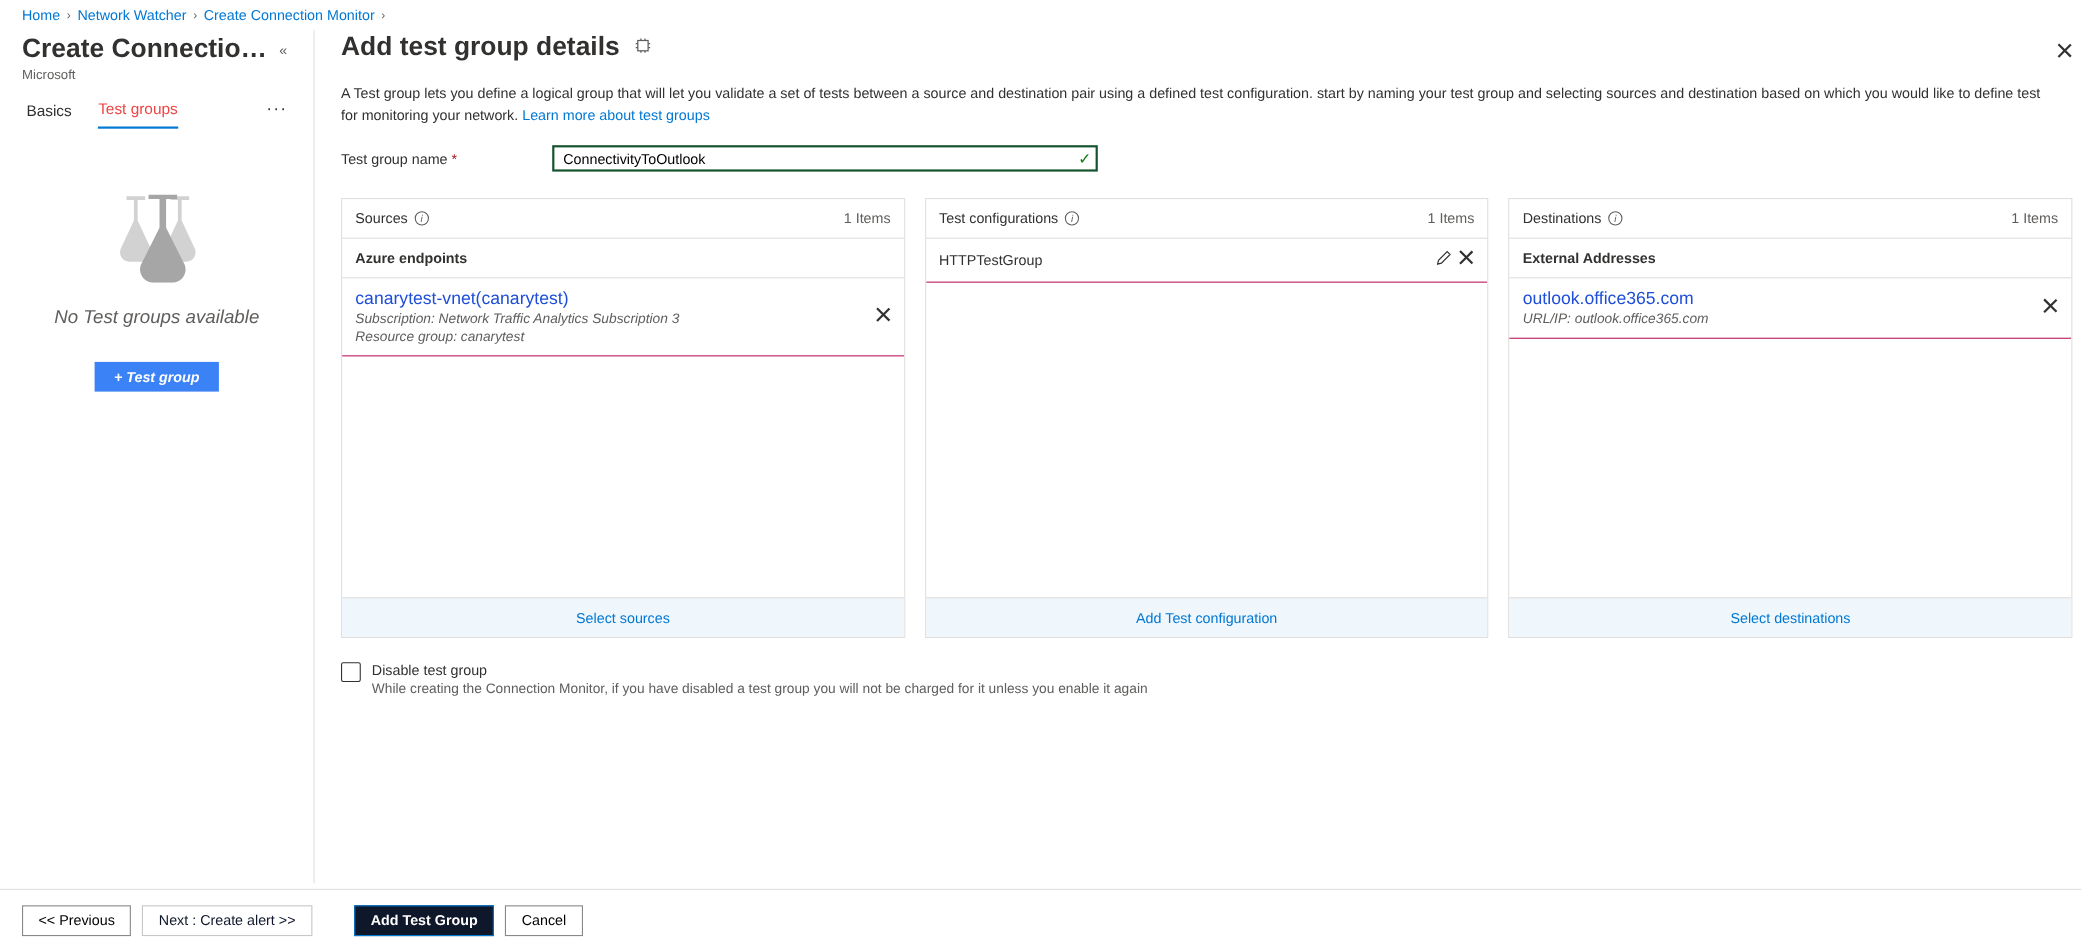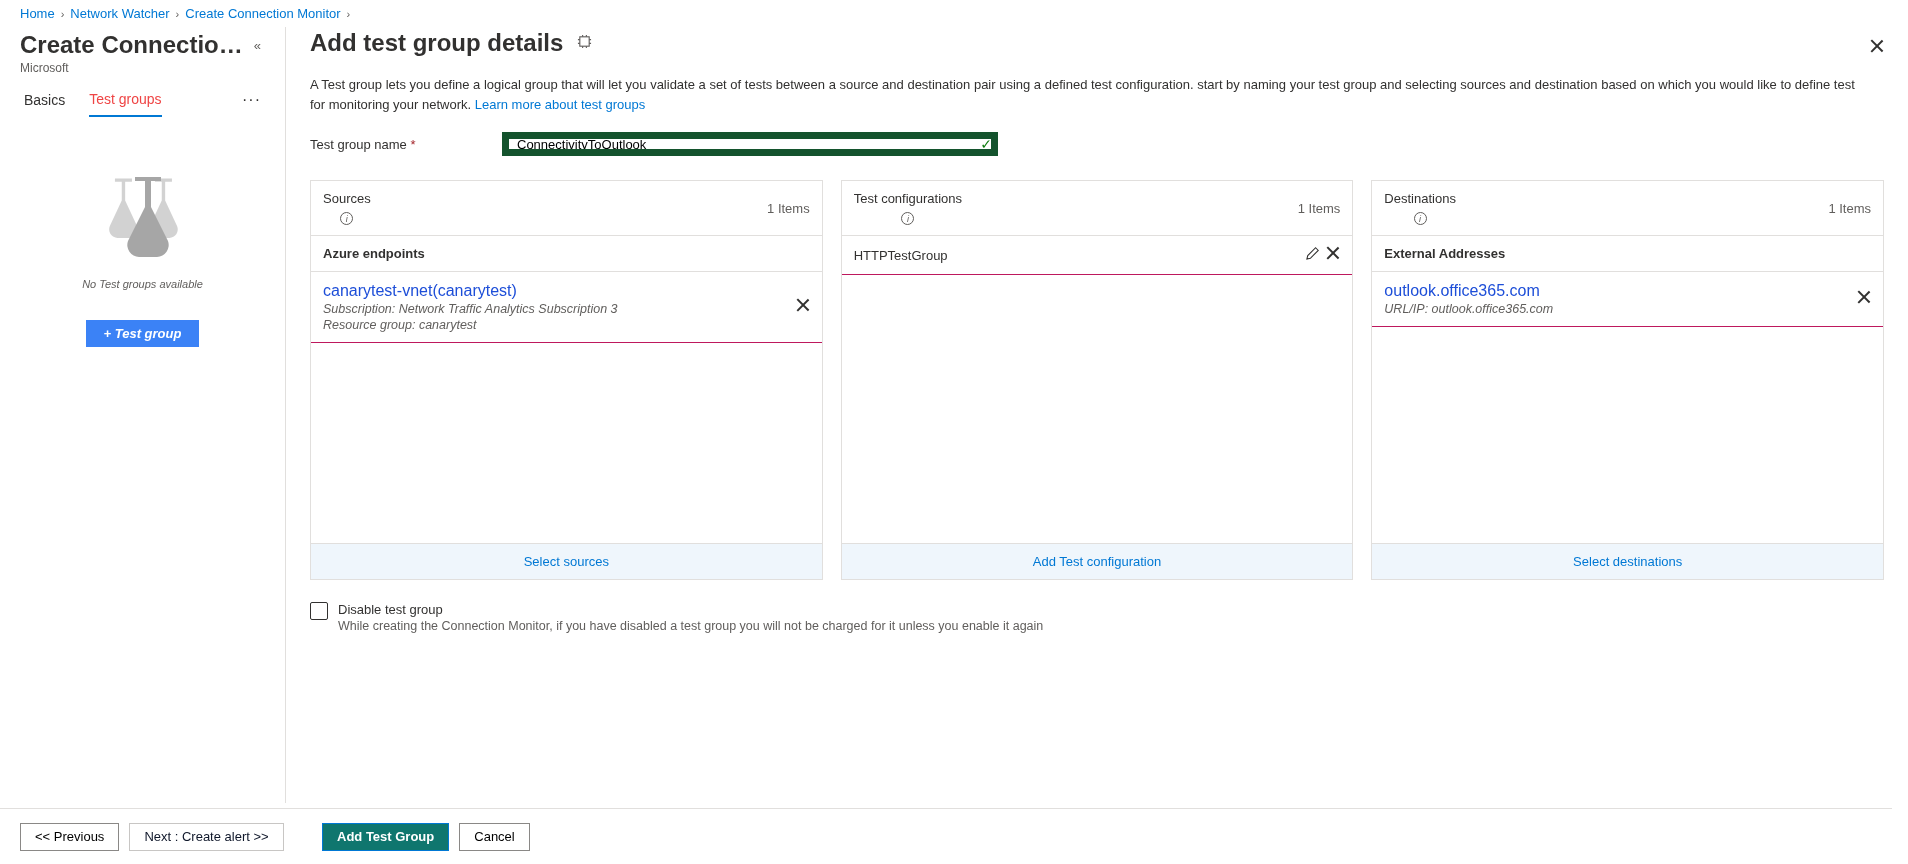--- a/index.html
+++ b/index.html
@@ -81,21 +81,21 @@
       padding: 60px 24px 0 24px;
     }
     .flask-icon {
       margin: 0 auto 20px auto;
       width: 90px;
       height: 80px;
     }
     .left-msg {
       font-style: italic;
       color: #605e5c;
-      font-size: 11px;
+      font-size: 17px;
       line-height: 1.4;
     }
     .add-test-group-btn {
       margin-top: 28px;
       background: #3b82f6;
       color: #fff;
       font-style: italic;
       font-weight: 600;
       border: none;
       padding: 6px 18px;
@@ -140,21 +140,21 @@
       color: #323130;
     }
     .required { color: #a4262c; }
     .input-wrap {
       position: relative;
       width: 496px;
     }
     .text-input {
       width: 100%;
       height: 24px;
-      border: 7px solid #14532d;
+      border: 2px solid #14532d;
       padding: 2px 26px 2px 8px;
       font-size: 13px;
       font-family: inherit;
     }
     .input-check {
       position: absolute;
       right: 6px;
       top: 4px;
       color: #107c10;
       font-size: 14px;
@@ -176,21 +176,20 @@
       justify-content: space-between;
       align-items: center;
       padding: 10px 12px;
       border-bottom: 1px solid #e1dfdd;
       font-size: 13px;
     }
     .col-header .label-wrap {
       display: flex;
       align-items: center;
       gap: 6px;
-      flex-direction: column;
     }
     .info-icon {
       display: inline-flex;
       width: 13px; height: 13px;
       border: 1px solid #605e5c;
       border-radius: 50%;
       align-items: center;
       justify-content: center;
       font-size: 9px;
       color: #605e5c;
@@ -258,21 +257,21 @@
     .btn {
       height: 28px;
       padding: 0 14px;
       font-size: 13px;
       border: 1px solid #8a8886;
       background: #fff;
       cursor: pointer;
       font-family: inherit;
     }
     .btn.primary {
-      background: #0f766e;
+      background: #0f172a;
       color: #fff;
       border-color: #0078d4;
       font-weight: 600;
     }
     .btn.disabled {
       color: #0f172a;
       border-color: #c8c6c4;
       cursor: default;
     }
     .footer-left { display: flex; gap: 10px; width: 266px; }

